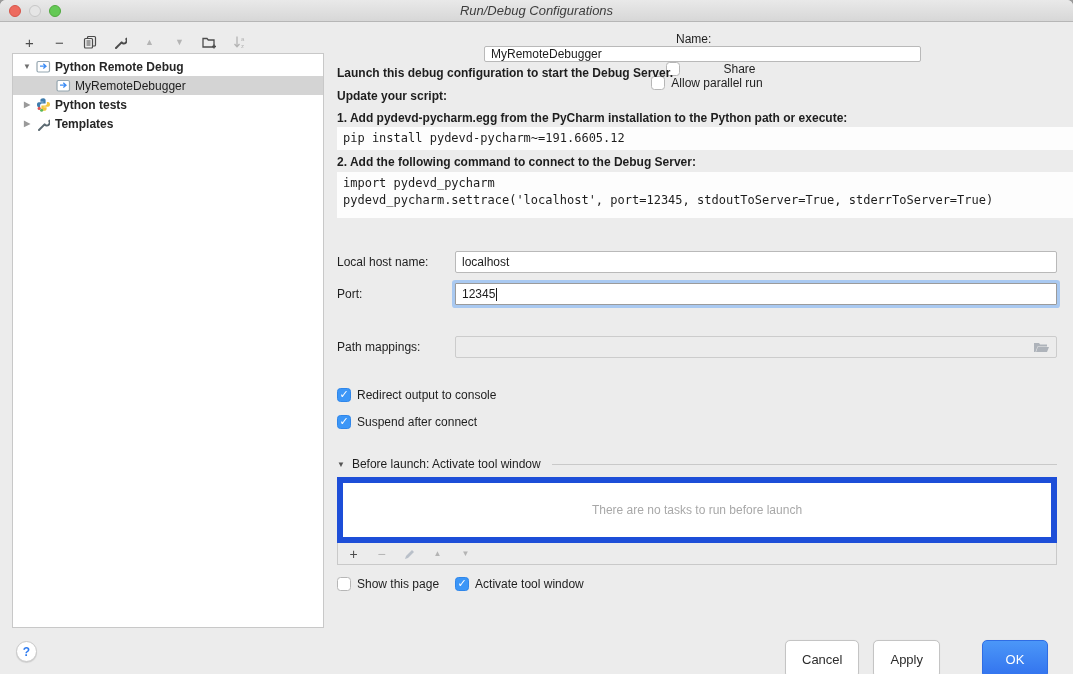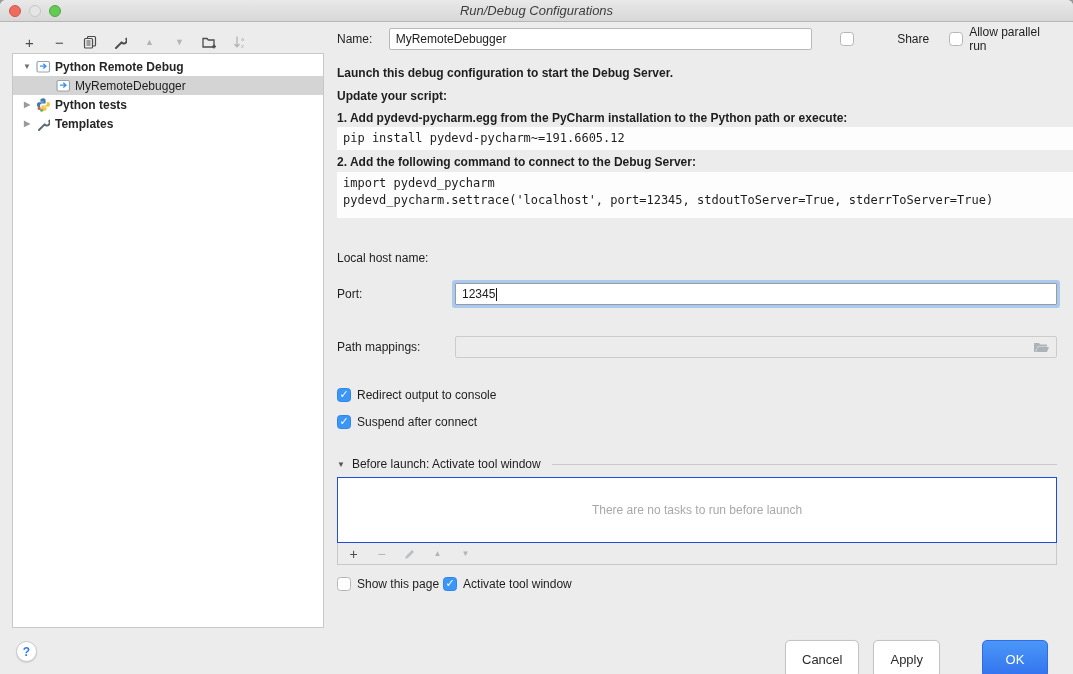--- a/index.html
+++ b/index.html
@@ -35,21 +35,21 @@
   }
   .trow { height:19px; display:flex; align-items:center; font-size:12px; }
   .trow.bold { font-weight:bold; color:#262626; }
   .trow.selected { background:#d4d4d4; }
   .tw-arrow { width:12px; text-align:center; font-size:8px; color:#6f6f6f; margin-left:8px; }
   .trow.child { padding-left:40px; }
   .ticon { width:16px; height:16px; margin:0 4px 0 2px; display:flex; align-items:center; justify-content:center; }
   .ticon svg { display:block; }
   .abs { position:absolute; left:337px; }
 
-  .row-name { top:32px; height:14px; display:flex; align-items:center; width:720px; }
+  .row-name { top:32px; height:14px; display:flex; align-items:center; width:720px;flex-direction:column; }
   .row-name .lbl { width:42px; }
   .textfield {
     background:#fff; border:1px solid #b9b9b9; border-radius:2px; height:22px;
     display:flex; align-items:center; padding:0 6px; font-size:12px; color:#1b1b1b;
   }
   .name-field { width:437px; margin-left:11px; }
   .cb { display:flex; align-items:center; gap:6px; cursor:default; }
   .cbox {
     width:14px; height:14px; border:1px solid #b6b6b6; border-radius:3.5px; background:#fff;
     display:flex; align-items:center; justify-content:center; flex:0 0 auto;
@@ -76,32 +76,32 @@
   .caret { display:inline-block; width:1px; height:13px; background:#1a1a1a; margin-left:1px; }
   .disabledfield { background:transparent; border:1px solid #cccccc; color:#9a9a9a;
     display:flex; justify-content:flex-end; align-items:center; }
   .disabledfield svg { display:block; }
 
   .bl-header { display:flex; align-items:center; width:720px; gap:7px; }
   .bl-header .tri { font-size:8px; color:#545454; }
   .bl-header .rule { flex:1; height:1px; background:#c9c9c9; margin-left:4px; }
   .tasks-panel {
     position:absolute; left:337px; top:477px; width:720px; height:66px;
-    background:#fff; border:1px solid #1d4ed8;
+    background:#fff; border:6px solid #1d4ed8;
     display:flex; align-items:center; justify-content:center;
     color:#a8a8a8; font-size:12px;
   }
   .tasks-toolbar {
     position:absolute; left:337px; top:543px; width:720px; height:22px;
     border:1px solid #c9c9c9; border-top:none; background:#ececec;
     display:flex; align-items:center; gap:13px; padding-left:8px;
   }
   .tasks-toolbar .tbi { font-size:14px; }
 
-  .cb-bottomrow { top:576px; display:flex; gap:4px; align-items:center; }
+  .cb-bottomrow { top:576px; display:flex; gap:16px; align-items:center; }
 
   
   .help-btn {
     position:absolute; left:16px; top:641px; width:21px; height:21px; border-radius:50%;
     background:#fff; border:1px solid #c9c9c9; box-shadow:0 1px 1px rgba(0,0,0,.12);
     display:flex; align-items:center; justify-content:center;
     color:#2f7cf0; font-weight:bold; font-size:12px;
   }
   .footer-btns { position:absolute; top:640px; right:25px; display:flex; gap:14px; }
   .btn {
@@ -230,20 +230,23 @@
   <div class="abs text-line" style="top:111px">1. Add pydevd-pycharm.egg from the PyCharm installation to the Python path or execute:</div>
   <div class="abs codeblock" style="top:127px">pip install pydevd-pycharm~=191.6605.12</div>
   <div class="abs text-line" style="top:155px">2. Add the following command to connect to the Debug Server:</div>
   <div class="abs codeblock" style="top:172px; height:46px">
     <div>import pydevd_pycharm</div>
     <div>pydevd_pycharm.settrace('localhost', port=12345, stdoutToServer=True, stderrToServer=True)</div>
   </div>
 
   <div class="abs fieldrow" style="top:251px">
     <span class="lbl">Local host name:</span>
+    <div class="textfield">
+      <span>localhost</span>
+    </div>
   </div>
   <div class="abs fieldrow" style="top:283px">
     <span class="lbl">Port:</span>
     <div class="textfield focused">
       <span>12345</span>
         <span class="caret"></span>
     </div>
   </div>
   <div class="abs fieldrow" style="top:336px">
     <span class="lbl">Path mappings:</span>

